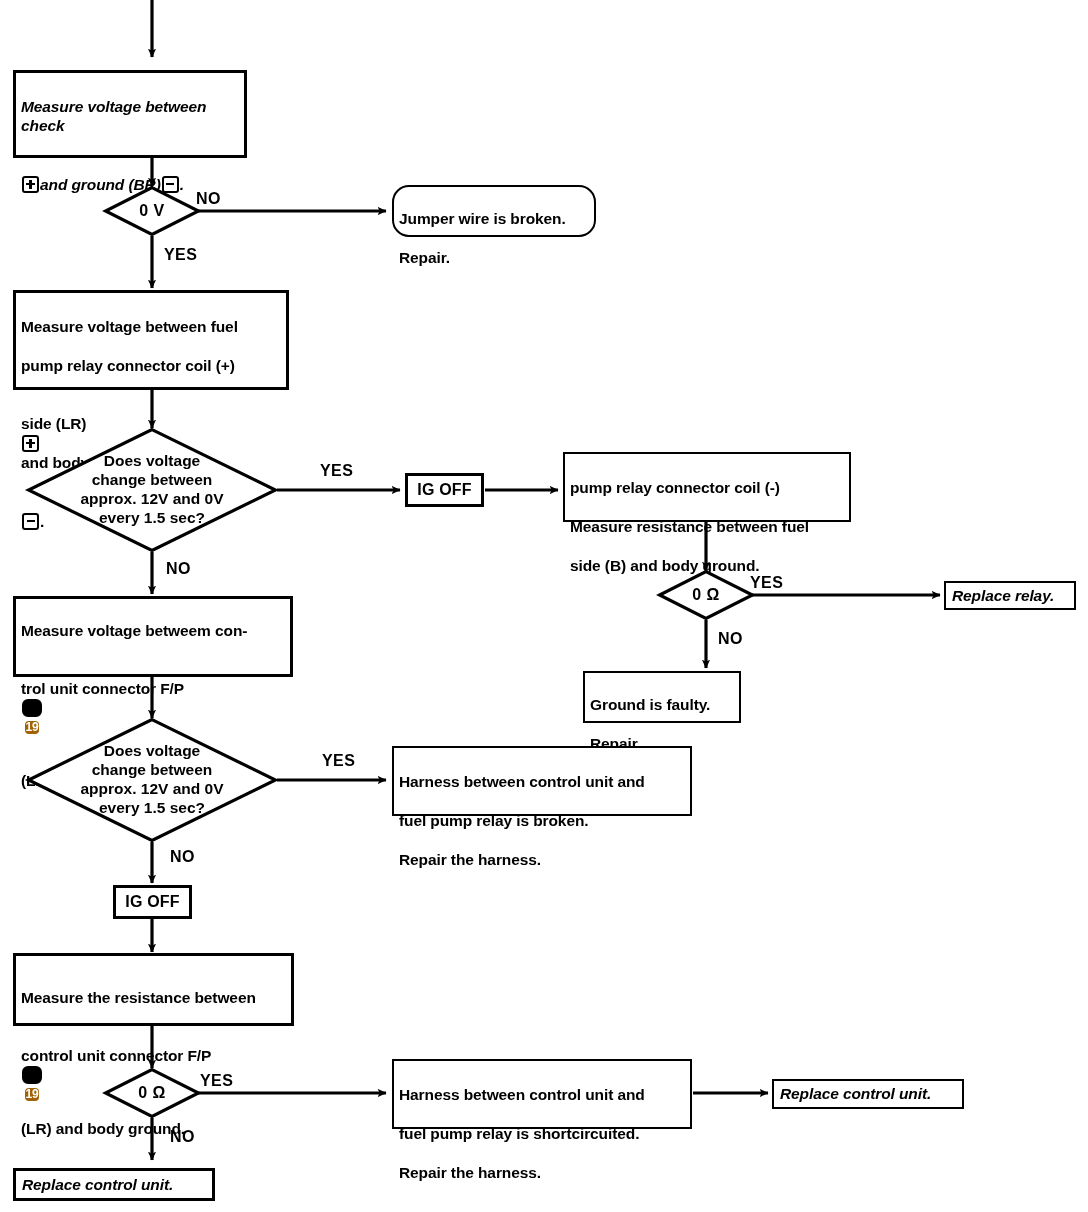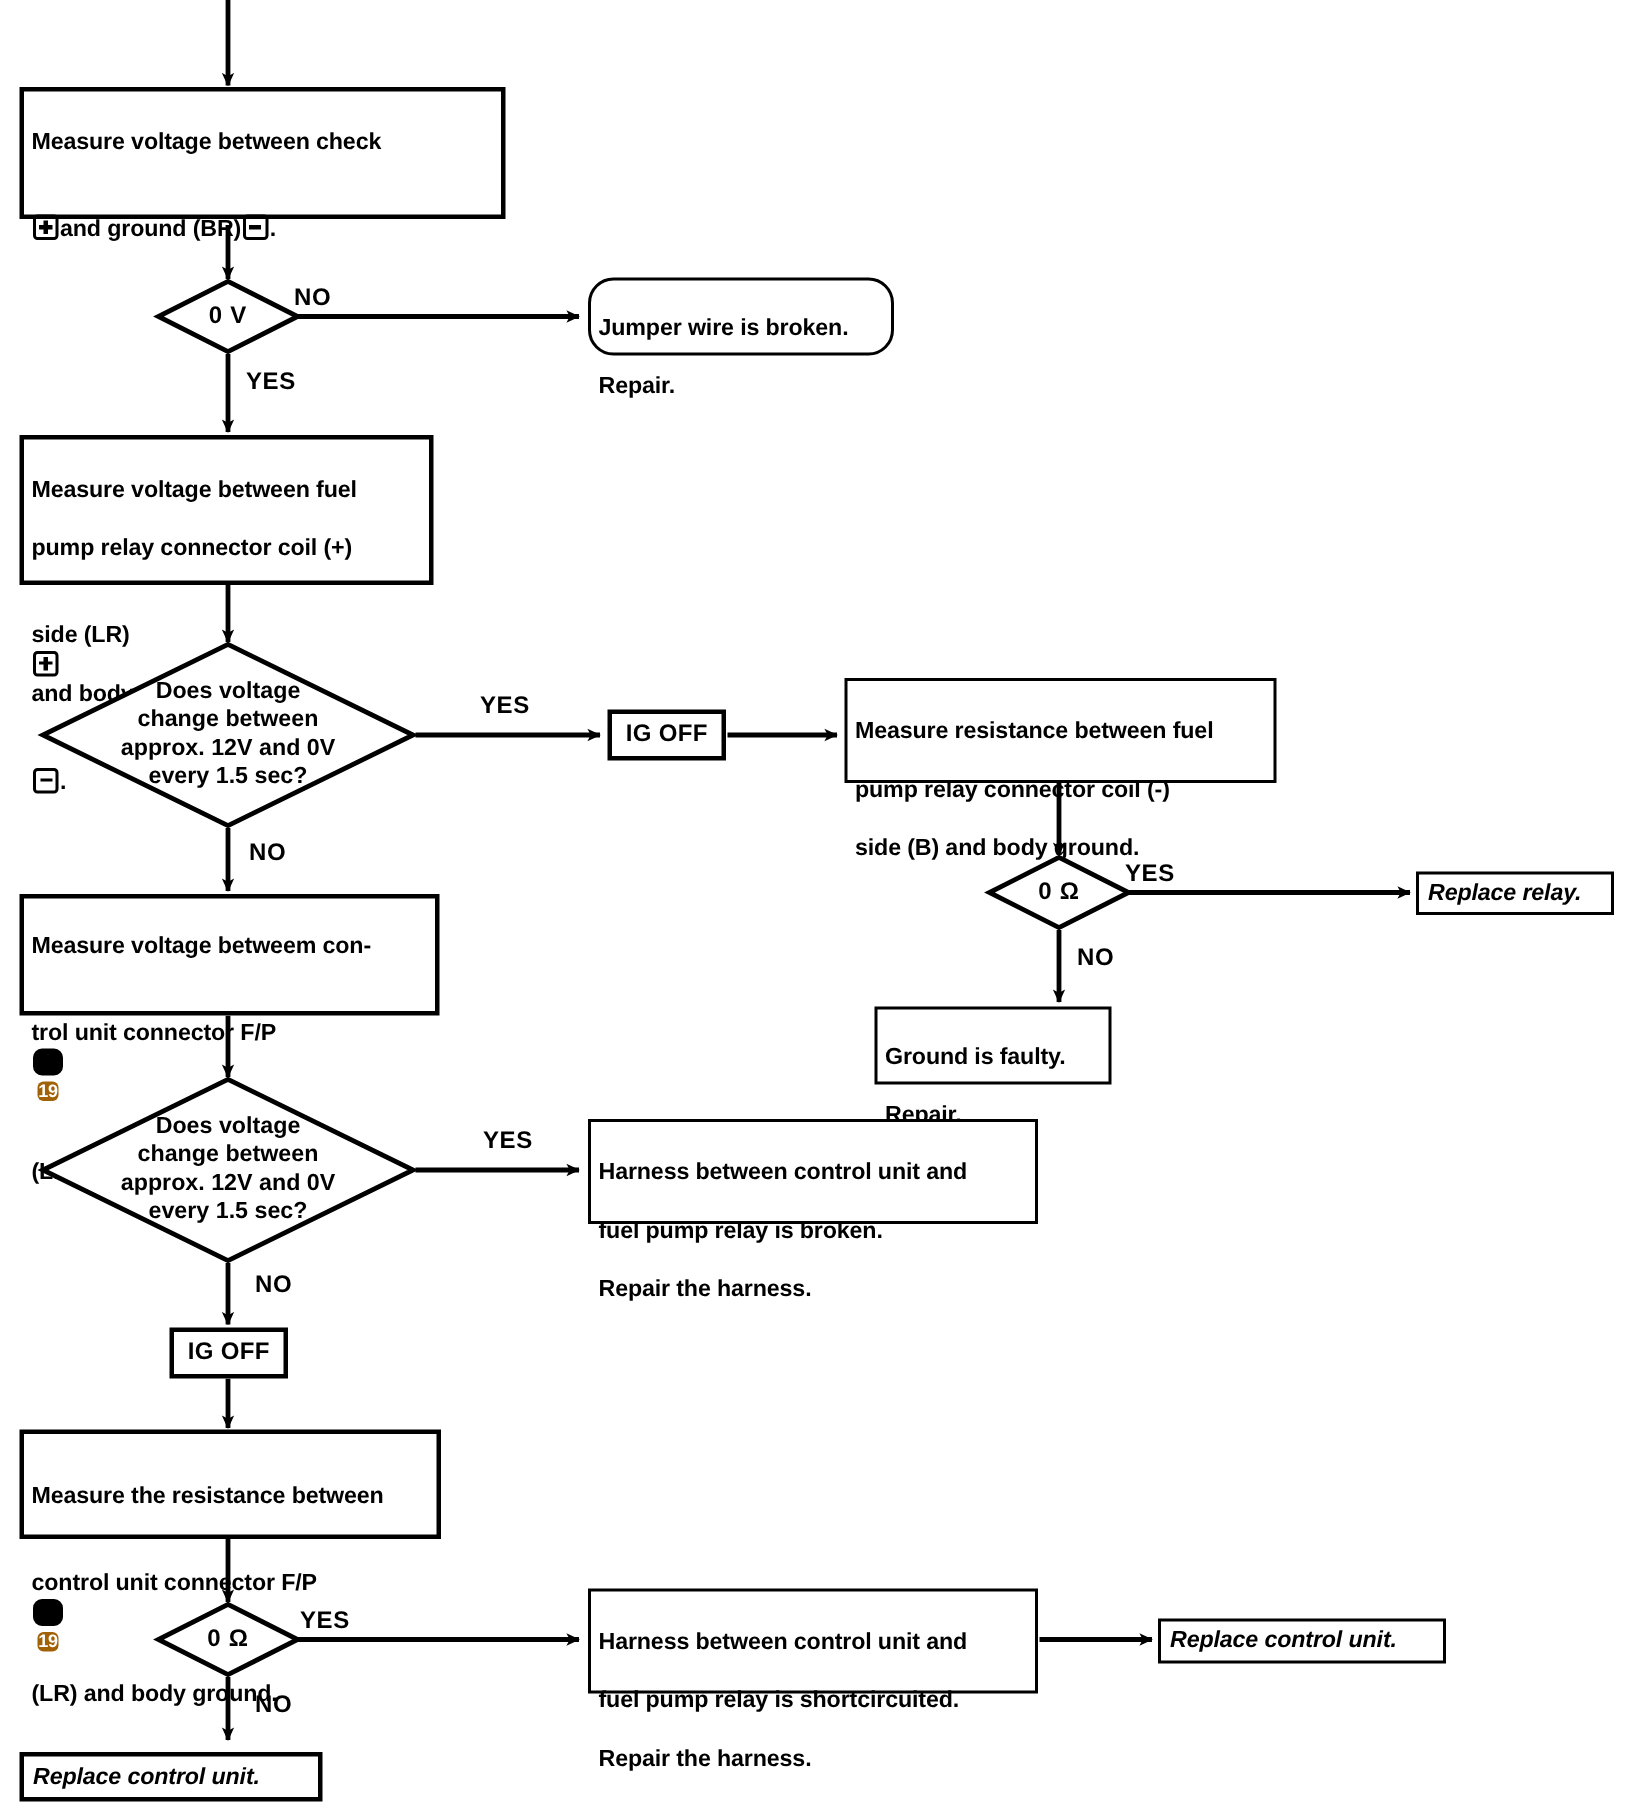--- a/index.html
+++ b/index.html
@@ -218,21 +218,21 @@
       <line x1="152" y1="1026" x2="152" y2="1068" marker-end="url(#ah)"></line>
 
       <line x1="190" y1="1093" x2="386" y2="1093" marker-end="url(#ah)"></line>
 
       <line x1="693" y1="1093" x2="768" y2="1093" marker-end="url(#ah)"></line>
 
       <line x1="152" y1="1118" x2="152" y2="1160" marker-end="url(#ah)"></line>
     </g>
   </svg>
 
-  <div class="node-box" style="left:13px; top:58px; width:324px; height:88px;">
+  <div class="node-box" style="left:13px; top:70px; width:234px; height:88px;font-style:italic;">
     <div>Measure voltage between check</div>
     <div>
       <span class="glyph plus"></span><span>and ground (BR)</span><span class="glyph minus"></span><span>.</span>
     </div>
   </div>
 
   <div class="diamond-wrap" style="left:104px; top:186px; width:96px; height:50px;">
     <svg width="96" height="50" viewBox="0 0 96 50" xmlns="http://www.w3.org/2000/svg">
       <polygon points="48,1.6 94.4,25 48,48.4 1.6,25" fill="#fff" stroke="#000" stroke-width="3.2"></polygon>
     </svg>
@@ -269,22 +269,22 @@
 every 1.5 sec?</div>
   </div>
   <div class="branch-label" style="left:320px; top:462px;">YES</div>
   <div class="branch-label" style="left:166px; top:560px;">NO</div>
 
   <div class="state-box" style="left:405px; top:473px; width:79px; height:34px;">
     <span>IG OFF</span>
   </div>
 
   <div class="node-box thin" style="left:563px; top:452px; width:288px; height:70px;">
+    <div>pump relay connector coil (-)</div>
     <div>Measure resistance between fuel</div>
-    <div>pump relay connector coil (-)</div>
     <div>side (B) and body ground.</div>
   </div>
 
   <div class="diamond-wrap" style="left:658px; top:570px; width:96px; height:50px;">
     <svg width="96" height="50" viewBox="0 0 96 50" xmlns="http://www.w3.org/2000/svg">
       <polygon points="48,1.6 94.4,25 48,48.4 1.6,25" fill="#fff" stroke="#000" stroke-width="3.2"></polygon>
     </svg>
     <div class="diamond-label small">0 Ω</div>
   </div>
   <div class="branch-label" style="left:750px; top:574px;">YES</div>

